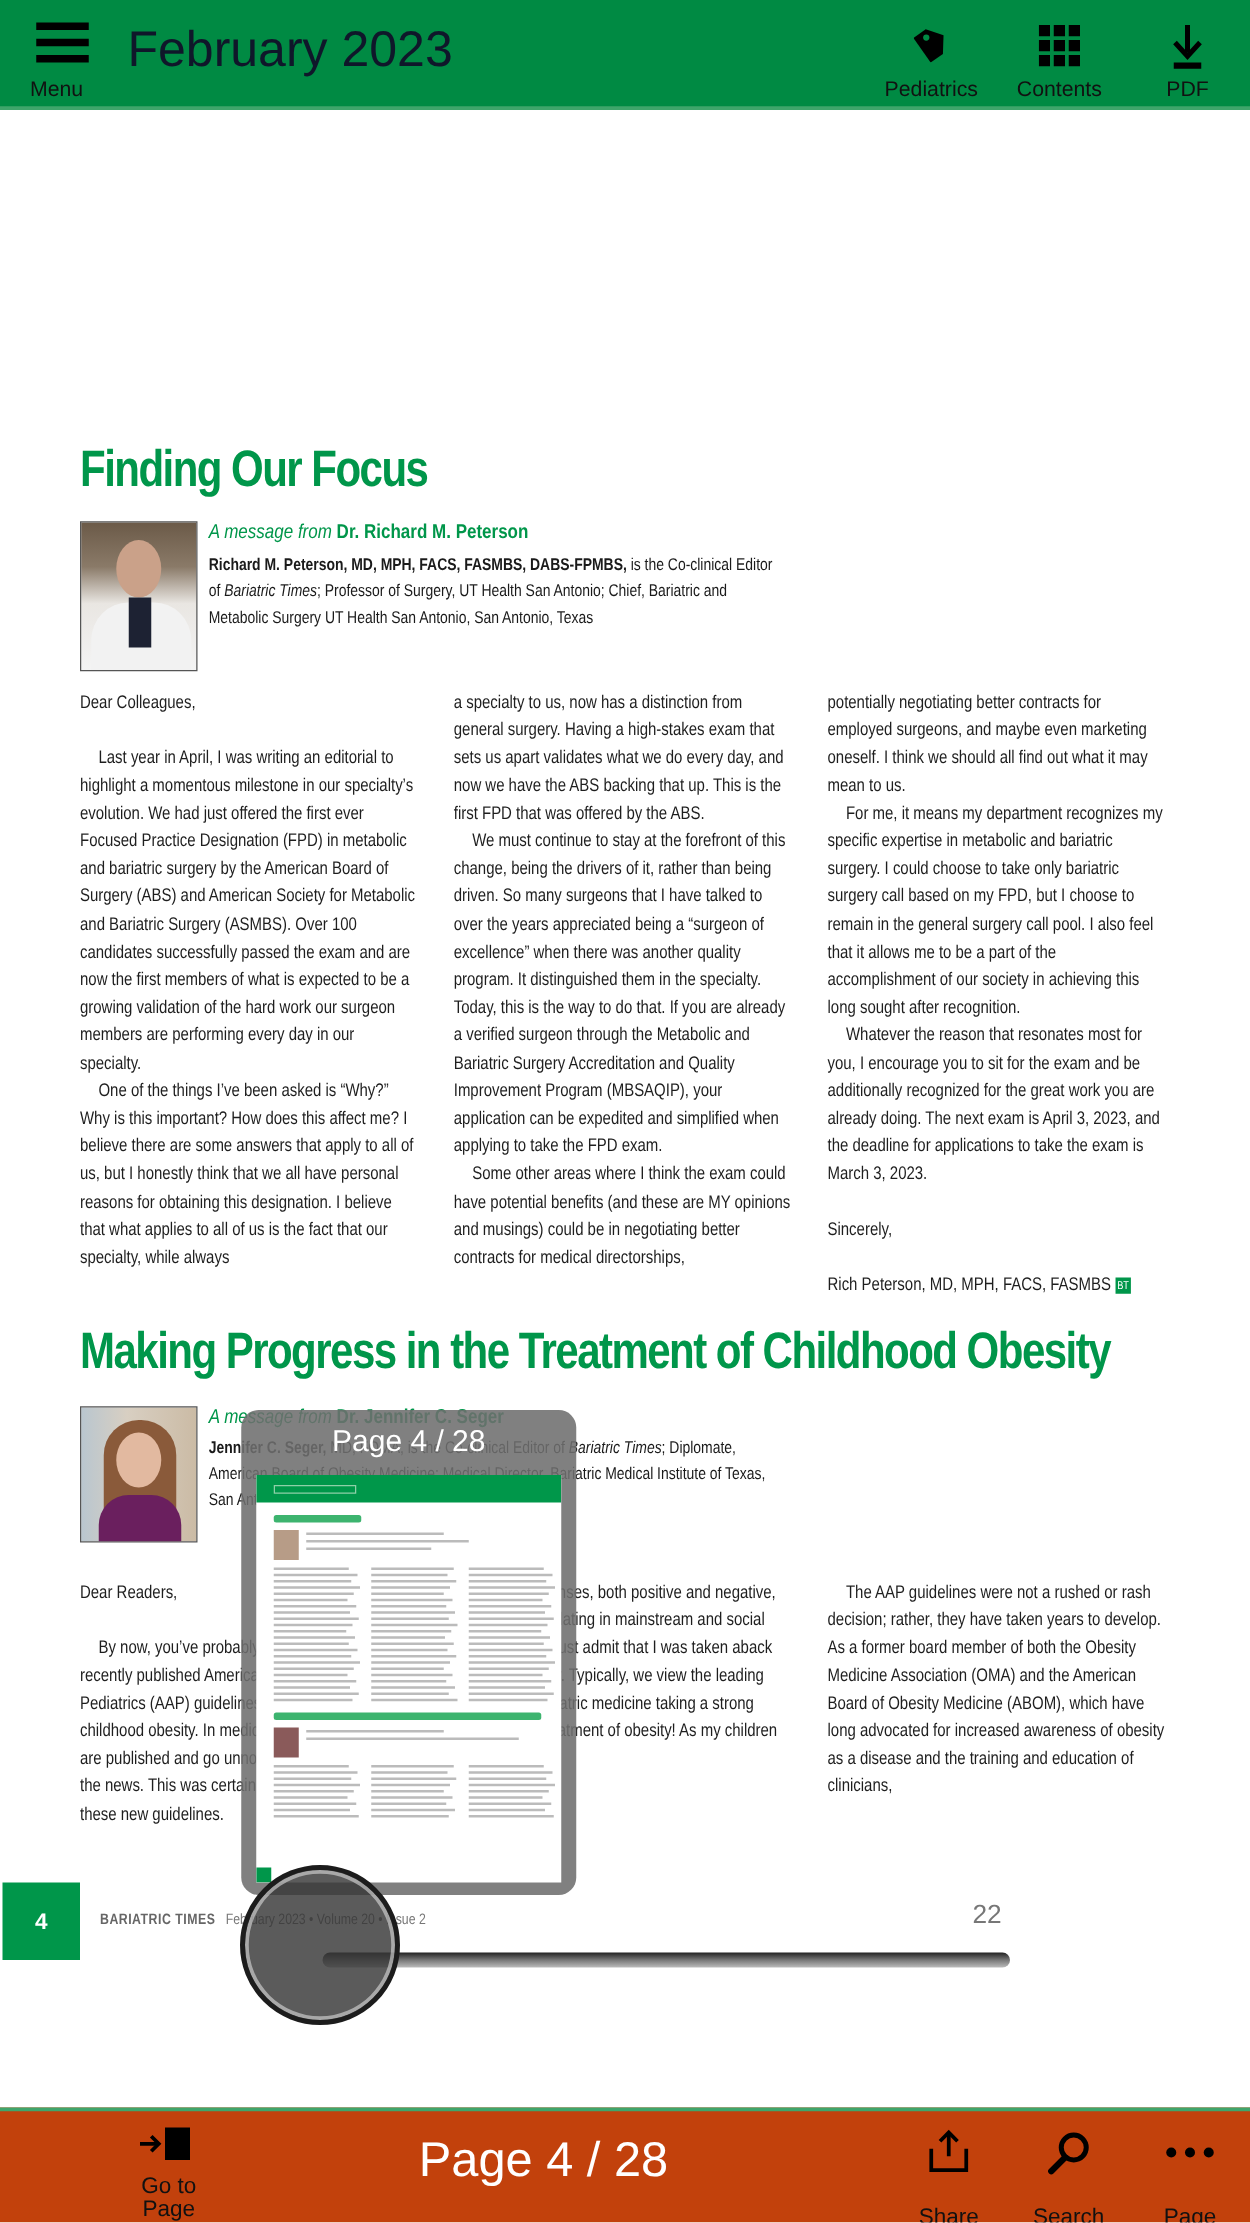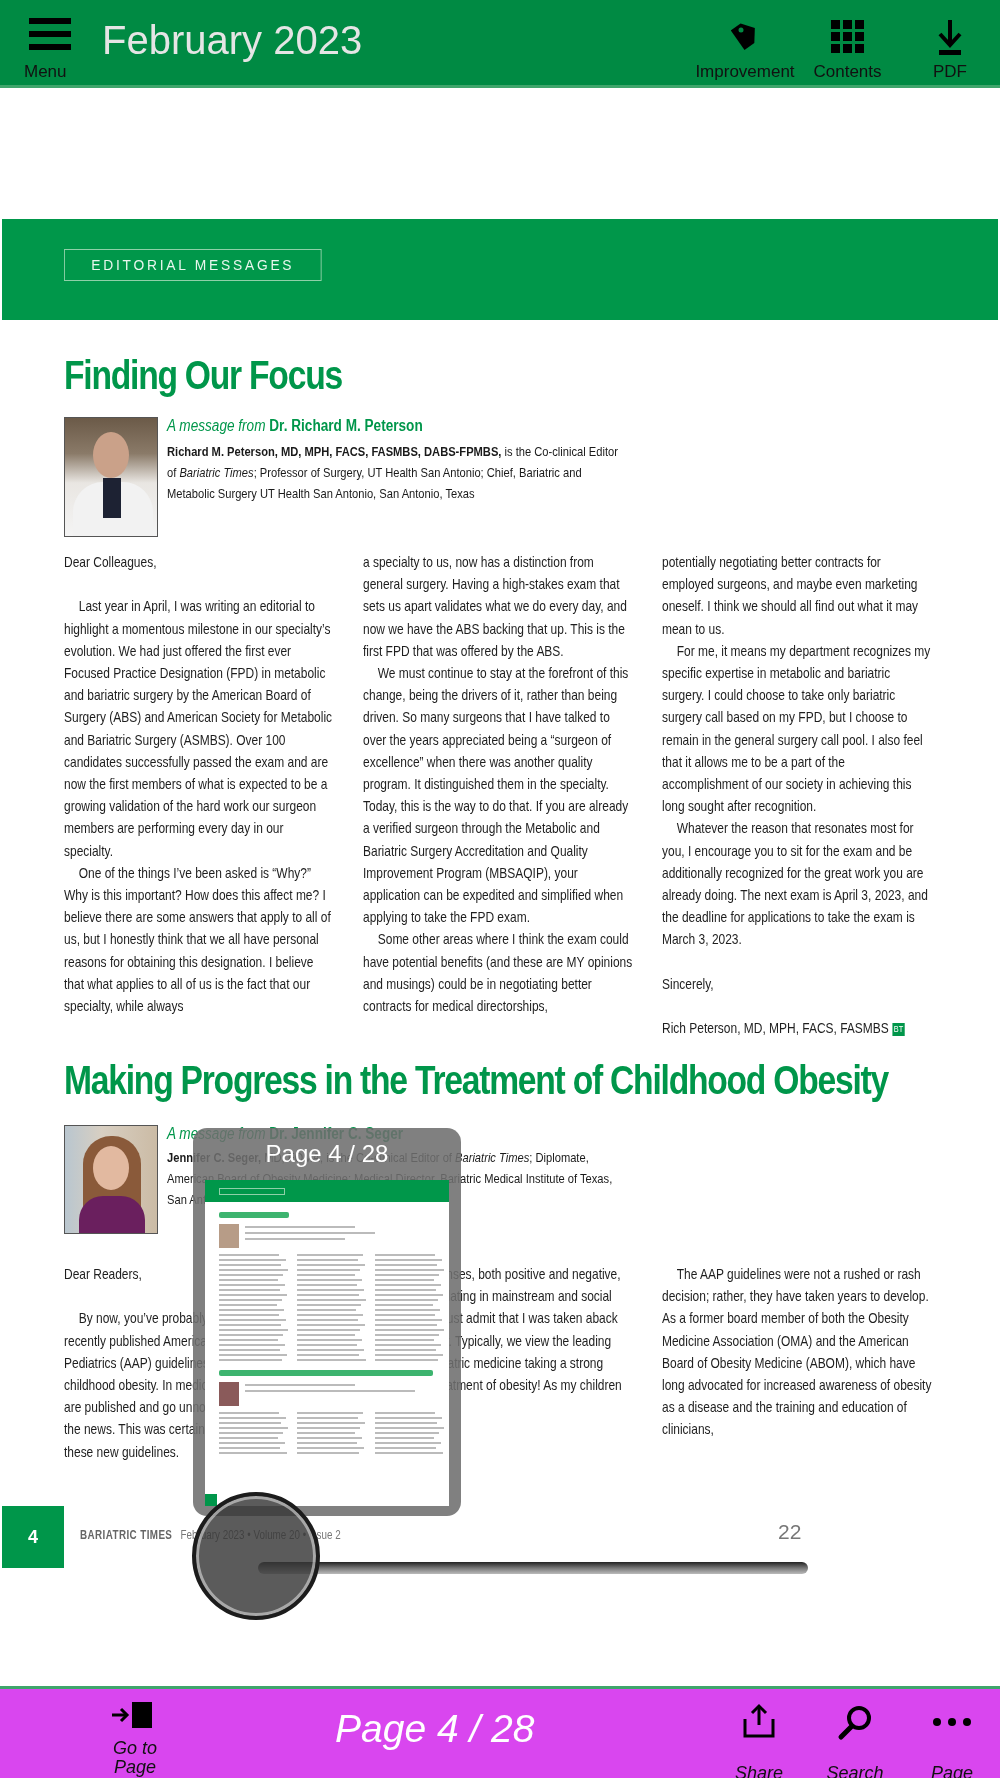--- a/index.html
+++ b/index.html
@@ -5,21 +5,21 @@
   * { box-sizing: border-box; margin: 0; padding: 0; }
   html, body { width: 1000px; height: 1778px; background: #ffffff; overflow: hidden; }
   body { position: relative; font-family: "Liberation Sans", sans-serif; }
 
   
   .topbar { position: absolute; left: 0; top: 0; width: 1000px; height: 88px; background: #008a43; border-bottom: 3px solid #3fa56b; }
   .menu-btn { position: absolute; left: 24px; top: 14px; width: 58px; height: 70px; text-align: left; }
   .hamburger { position: absolute; left: 5px; top: 4px; width: 42px; height: 32px; }
   .hamburger span { position: absolute; left: 0; width: 42px; height: 6px; background: #000; }
   .menu-label { position: absolute; left: 0; top: 48px; font-size: 17px; color: #111; }
-  .app-title { position: absolute; left: 102px; top: 18px; font-size: 40px; color: #e5e5e5; }
+  .app-title { position: absolute; left: 102px; top: 18px; font-size: 40px; color: #0f172a; }
   .tb-btn { position: absolute; top: 14px; text-align: center; font-size: 17px; color: #111; }
   .tb-btn .lbl { position: absolute; left: 0; right: 0; top: 48px; white-space: nowrap; }
   .tb-advertisers { left: 695px; width: 100px; height: 70px; }
   .tb-contents { left: 805px; width: 85px; height: 70px; }
   .tb-pdf { left: 920px; width: 60px; height: 70px; }
   .icon-svg { position: absolute; left: 50%; transform: translateX(-50%); top: 6px; }
 
   
   .page { position: absolute; left: 2px; top: 219px; width: 996px; height: 1345px; background: #fff; }
   .section-band { position: absolute; left: 0; top: 0; width: 996px; height: 101px; background: #00974a; }
@@ -68,21 +68,21 @@
   .preview-label { position: absolute; left: 0; right: 0; top: 12px; text-align: center; color: #fff; font-size: 24px; }
   .preview-page { position: absolute; left: 12px; top: 52px; width: 244px; height: 326px; background: #fff; overflow: hidden; filter: blur(0.6px); }
   .pp-band { position: absolute; left: 0; top: 0; width: 100%; height: 22px; background: #00974a; }
   .pp-tag { position: absolute; left: 14px; top: 8px; width: 66px; height: 7px; border: 1px solid #8fd0a8; }
   .pp-h { position: absolute; left: 14px; height: 6px; background: #3db46f; border-radius: 2px; }
   .pp-photo { position: absolute; left: 14px; width: 20px; height: 24px; background: #b79c87; }
   .pp-line { position: absolute; height: 2px; background: #bbb; }
   .pp-folio { position: absolute; left: 0; bottom: 0; width: 12px; height: 12px; background: #00964a; }
 
   
-  .bottombar { position: absolute; left: 0; top: 1686px; width: 1000px; height: 92px; background: #d946ef; border-top: 3px solid #3fa56b; font-style: italic; }
+  .bottombar { position: absolute; left: 0; top: 1686px; width: 1000px; height: 92px; background: #c2410c; border-top: 3px solid #3fa56b; }
   .bb-btn { position: absolute; text-align: center; color: #111; font-size: 18px; }
   .bb-goto { left: 100px; top: 12px; width: 70px; height: 80px; }
   .bb-goto .lbl { position: absolute; left: 0; right: 0; top: 38px; line-height: 19px; }
   .page-indicator { position: absolute; left: 335px; top: 18px; font-size: 39px; color: #fff; }
   .bb-share { left: 727px; top: 14px; width: 64px; height: 70px; }
   .bb-search { left: 815px; top: 14px; width: 80px; height: 70px; }
   .bb-more { left: 922px; top: 14px; width: 60px; height: 70px; }
   .bb-btn .lbl2 { position: absolute; left: 0; right: 0; top: 46px; margin-top: 14px; }
 </style>
 </head>
@@ -97,21 +97,21 @@
     </div>
     <span class="menu-label">Menu</span>
   </div>
   <div class="app-title">February 2023</div>
 
   <div class="tb-btn tb-advertisers">
     <svg class="icon-svg" width="28" height="30" viewBox="0 0 28 30">
       <path d="M5 3 L17 3 L26 15 L17 27 L5 27 Z" fill="#000" transform="rotate(-35 14 15)"></path>
       <circle cx="10" cy="10" r="2.5" fill="#008a43"></circle>
     </svg>
-    <span class="lbl">Improvement</span>
+    <span class="lbl">Pediatrics</span>
   </div>
   <div class="tb-btn tb-contents">
     <svg class="icon-svg" width="34" height="34" viewBox="0 0 34 34">
       <rect x="0" y="0" width="9" height="9" fill="#000"></rect>
         <rect x="12" y="0" width="9" height="9" fill="#000"></rect>
         <rect x="24" y="0" width="9" height="9" fill="#000"></rect>
       <rect x="0" y="12" width="9" height="9" fill="#000"></rect>
         <rect x="12" y="12" width="9" height="9" fill="#000"></rect>
         <rect x="24" y="12" width="9" height="9" fill="#000"></rect>
       <rect x="0" y="24" width="9" height="9" fill="#000"></rect>
@@ -124,23 +124,20 @@
     <svg class="icon-svg" width="26" height="36" viewBox="0 0 26 36">
       <rect x="11" y="0" width="4" height="22" fill="#000"></rect>
       <path d="M3 14 L13 25 L23 14" stroke="#000" stroke-width="4" fill="none"></path>
       <rect x="2" y="30" width="22" height="5" fill="#000"></rect>
     </svg>
     <span class="lbl">PDF</span>
   </div>
 </div>
 
 <div class="page">
-  <div class="section-band">
-    <div class="section-tag">EDITORIAL MESSAGES</div>
-  </div>
 
   <div class="headline h1">Finding Our Focus</div>
   <div class="photo photo1">
     <div class="face" style="left:28px;top:14px;width:36px;height:46px;background:#caa189;"></div>
     <div style="position:absolute;left:8px;top:64px;width:80px;height:60px;background:#f2f2f2;border-radius:30px 30px 0 0;"></div>
     <div style="position:absolute;left:38px;top:60px;width:18px;height:40px;background:#1d2233;"></div>
   </div>
   <div class="byline by1">
     <span class="pre">A message from</span>
     <span class="name">Dr. Richard M. Peterson</span>

